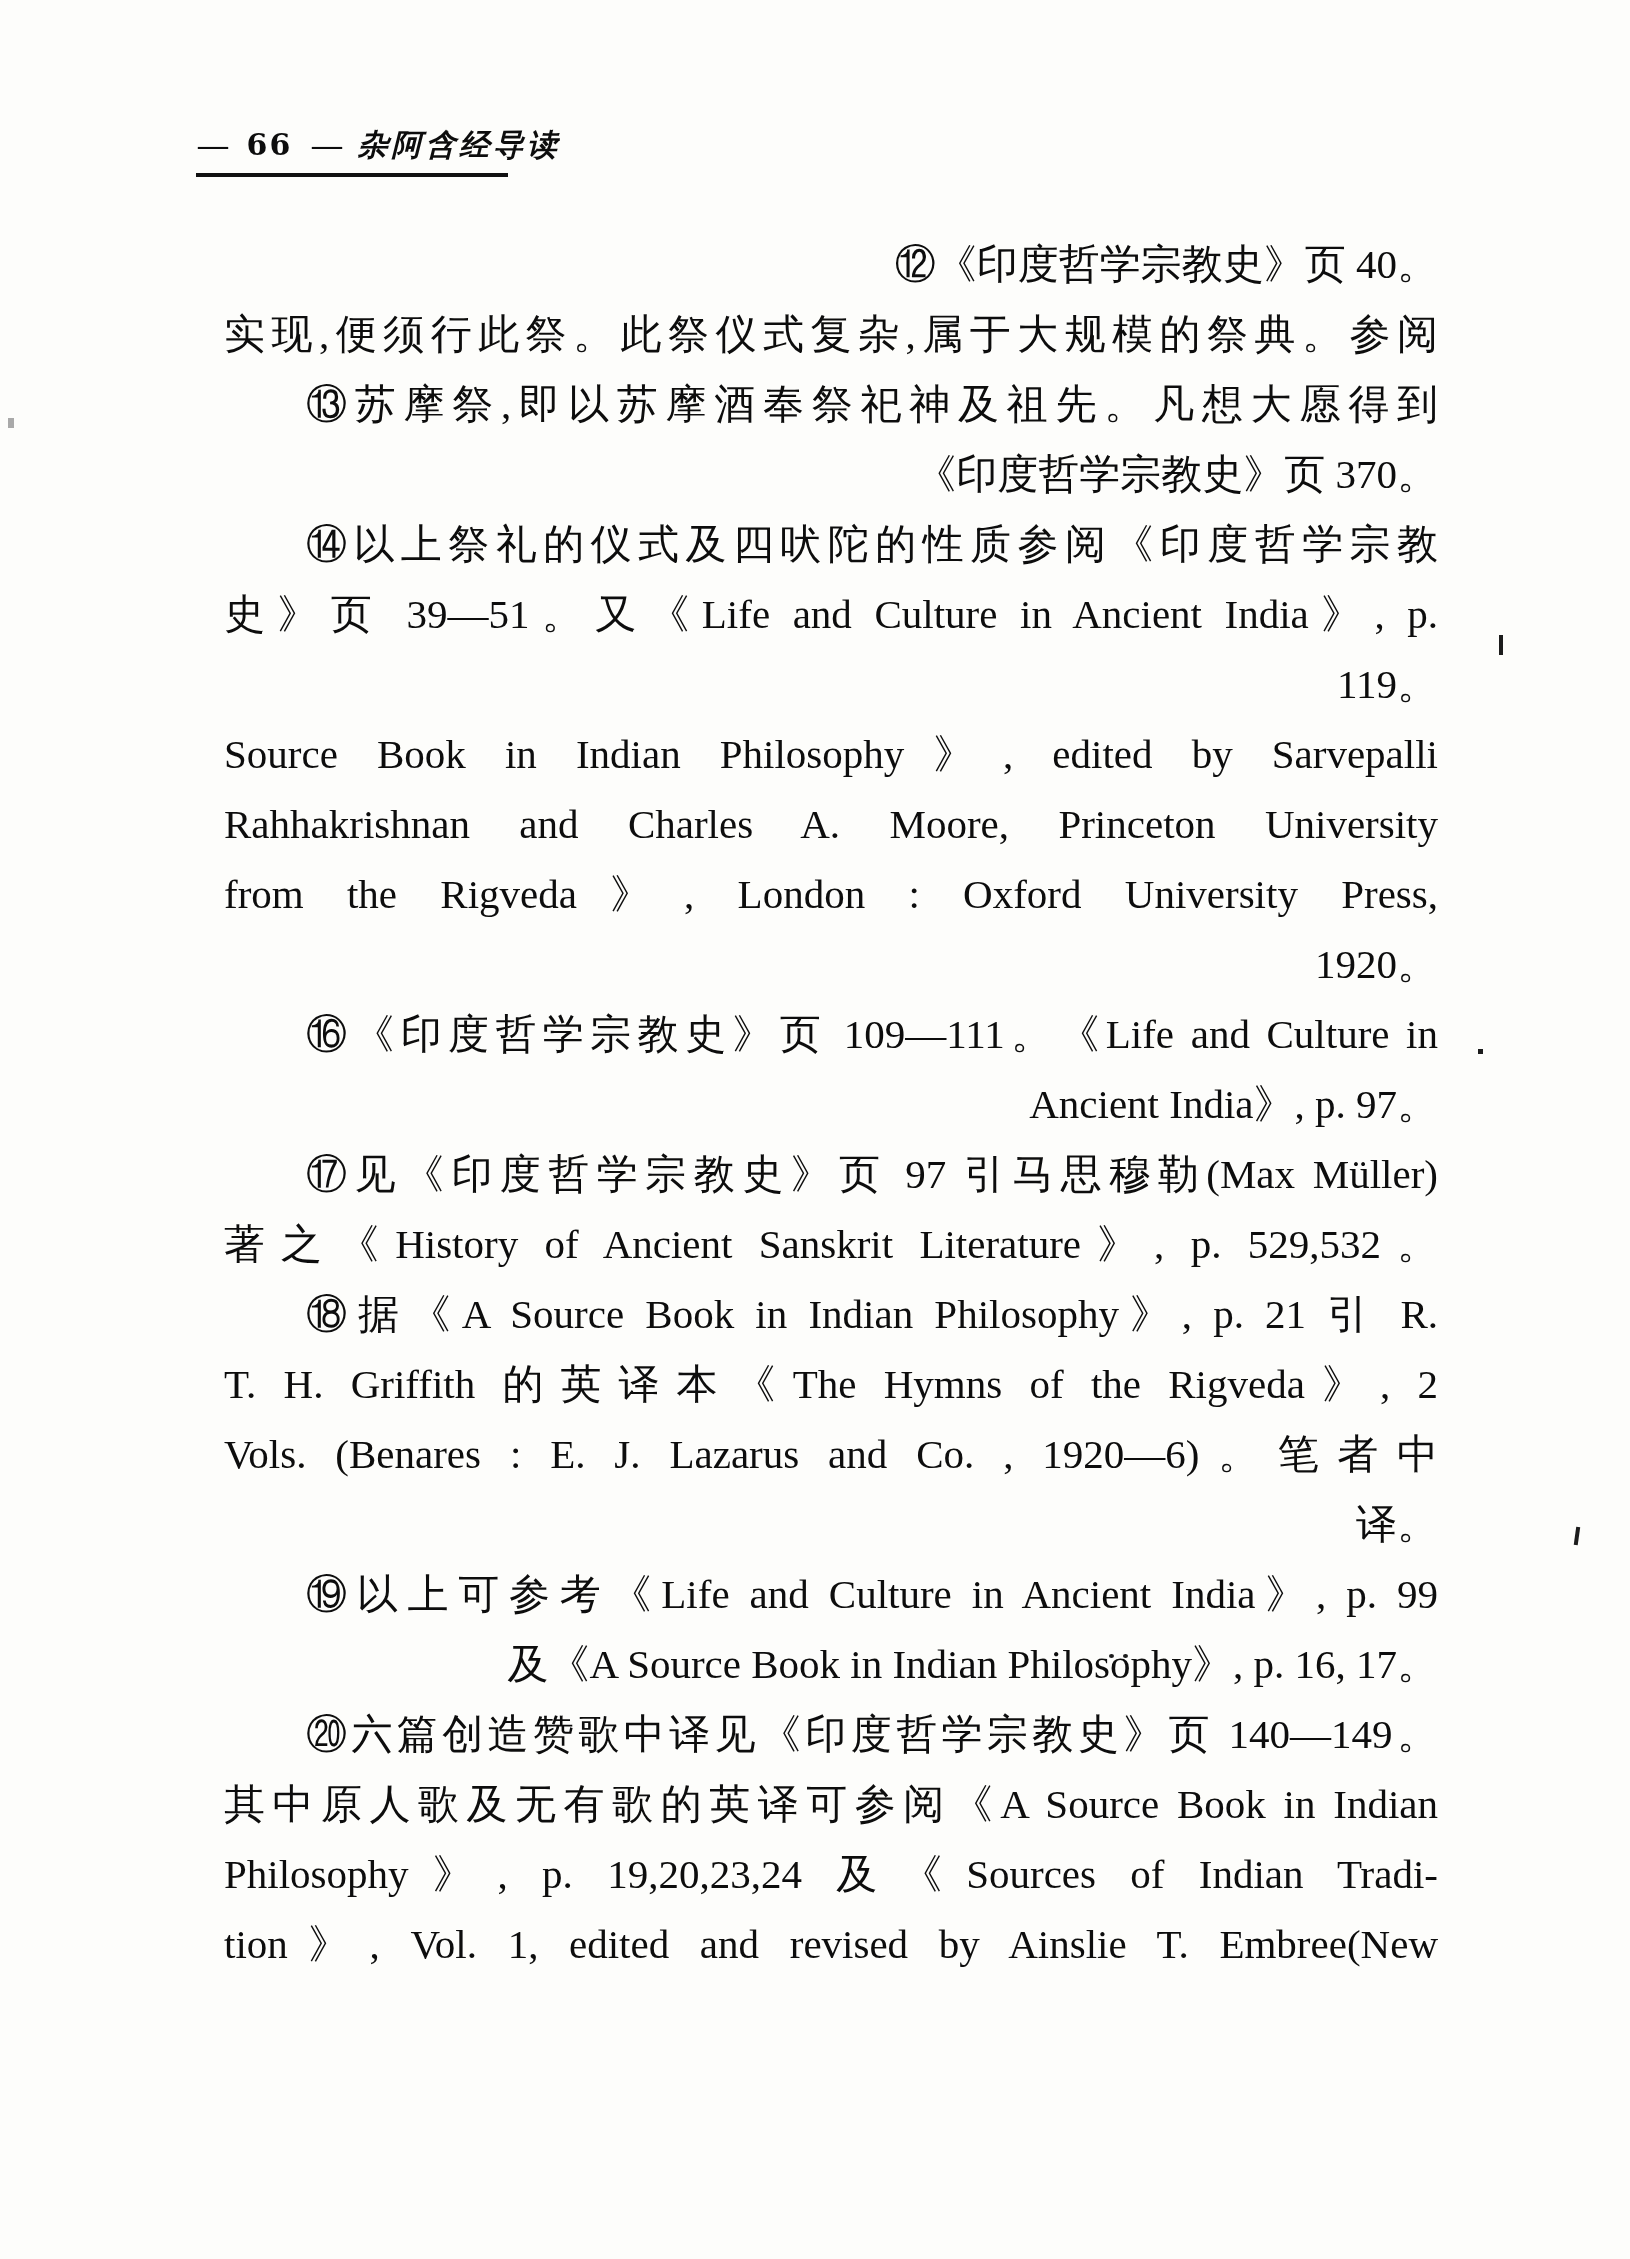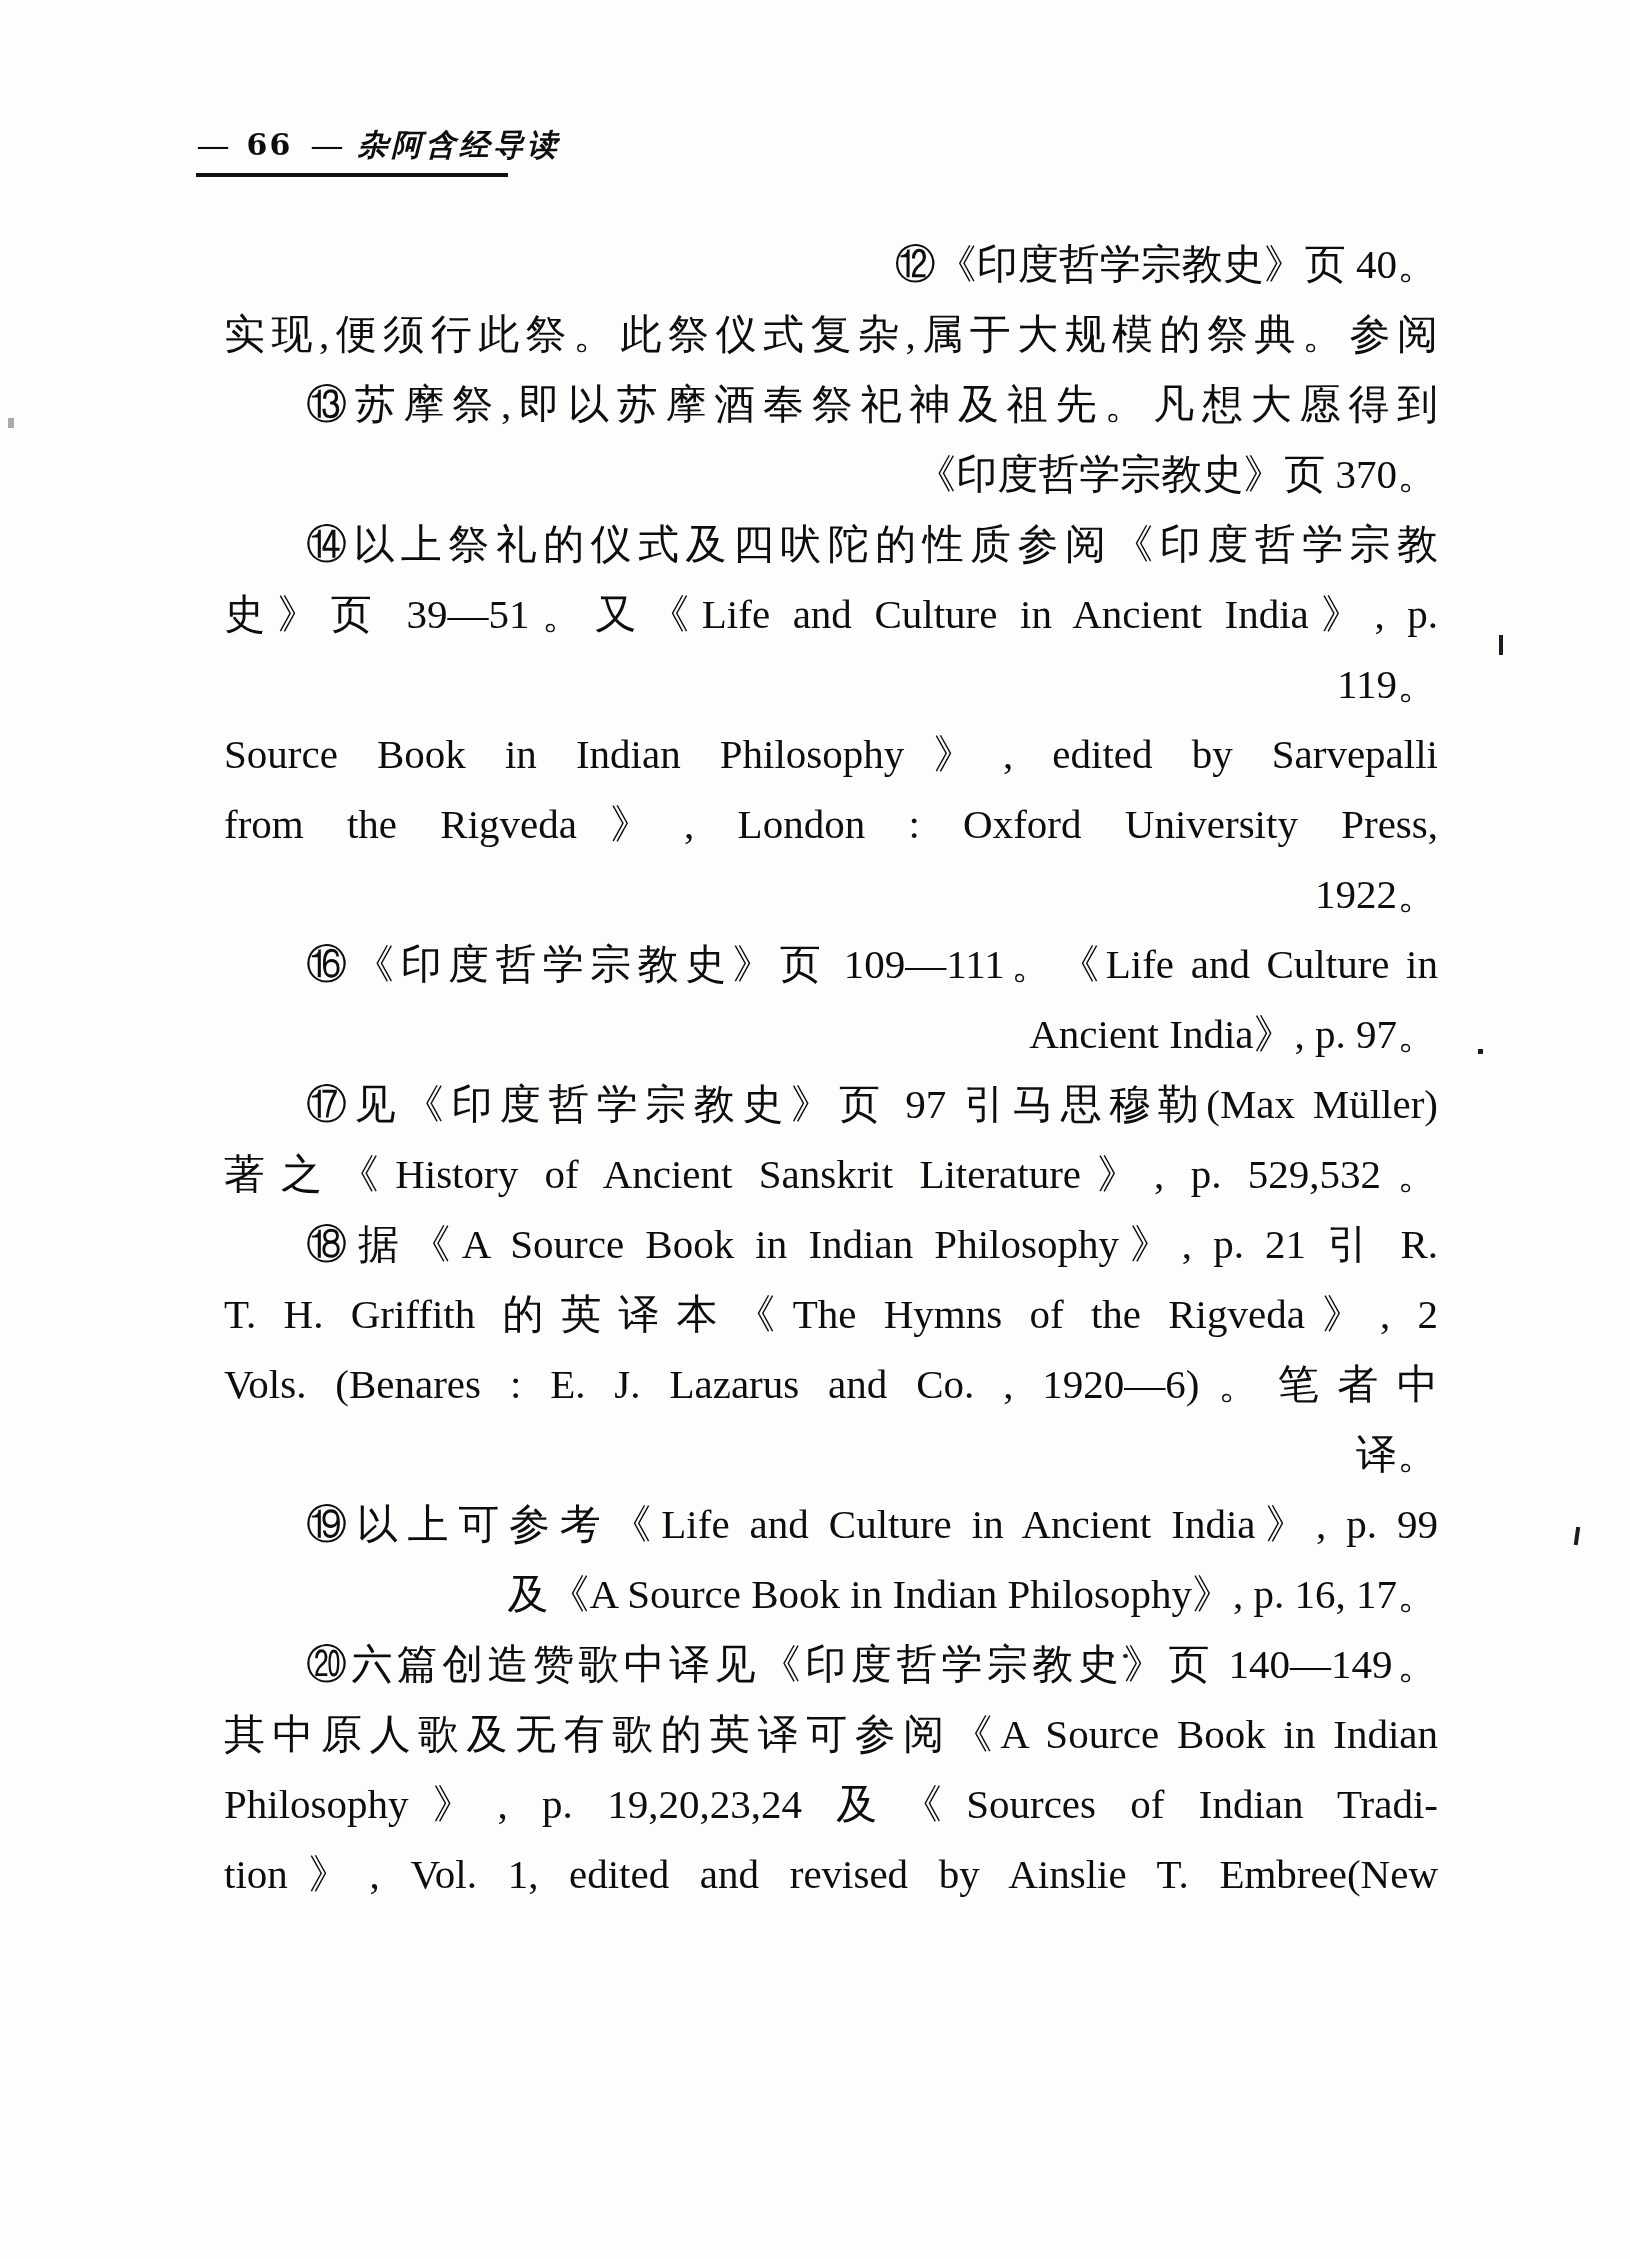--- a/index.html
+++ b/index.html
@@ -80,22 +80,23 @@
 
 <main class="body-text" id="lines-container">
     <div class="line indent">⑫《印度哲学宗教史》页 40。</div>
     <div class="line justify">实现,便须行此祭。此祭仪式复杂,属于大规模的祭典。参阅</div>
     <div class="line indent justify">⑬苏摩祭,即以苏摩酒奉祭祀神及祖先。凡想大愿得到</div>
     <div class="line">《印度哲学宗教史》页 370。</div>
     <div class="line indent justify">⑭以上祭礼的仪式及四吠陀的性质参阅《印度哲学宗教</div>
     <div class="line justify">史》页 39—51。又《Life and Culture in Ancient India》, p.</div>
     <div class="line">119。</div>
     <div class="line justify">Source Book in Indian Philosophy》, edited by Sarvepalli</div>
+    <div class="line justify">Rahhakrishnan and Charles A. Moore, Princeton University</div>
     <div class="line justify">from the Rigveda》, London : Oxford University Press,</div>
-    <div class="line">1922。</div>
+    <div class="line">1920。</div>
     <div class="line indent justify">⑯《印度哲学宗教史》页 109—111。《Life and Culture in</div>
     <div class="line">Ancient India》, p. 97。</div>
     <div class="line indent justify">⑰见《印度哲学宗教史》页 97 引马思穆勒(Max Müller)</div>
     <div class="line justify">著之《History of Ancient Sanskrit Literature》, p. 529,532。</div>
     <div class="line indent justify">⑱据《A Source Book in Indian Philosophy》, p. 21 引 R.</div>
     <div class="line justify">T. H. Griffith 的英译本《The Hymns of the Rigveda》, 2</div>
     <div class="line justify">Vols. (Benares : E. J. Lazarus and Co. , 1920—6)。笔者中</div>
     <div class="line">译。</div>
     <div class="line indent justify">⑲以上可参考《Life and Culture in Ancient India》, p. 99</div>
     <div class="line">及《A Source Book in Indian Philosophy》, p. 16, 17。</div>

